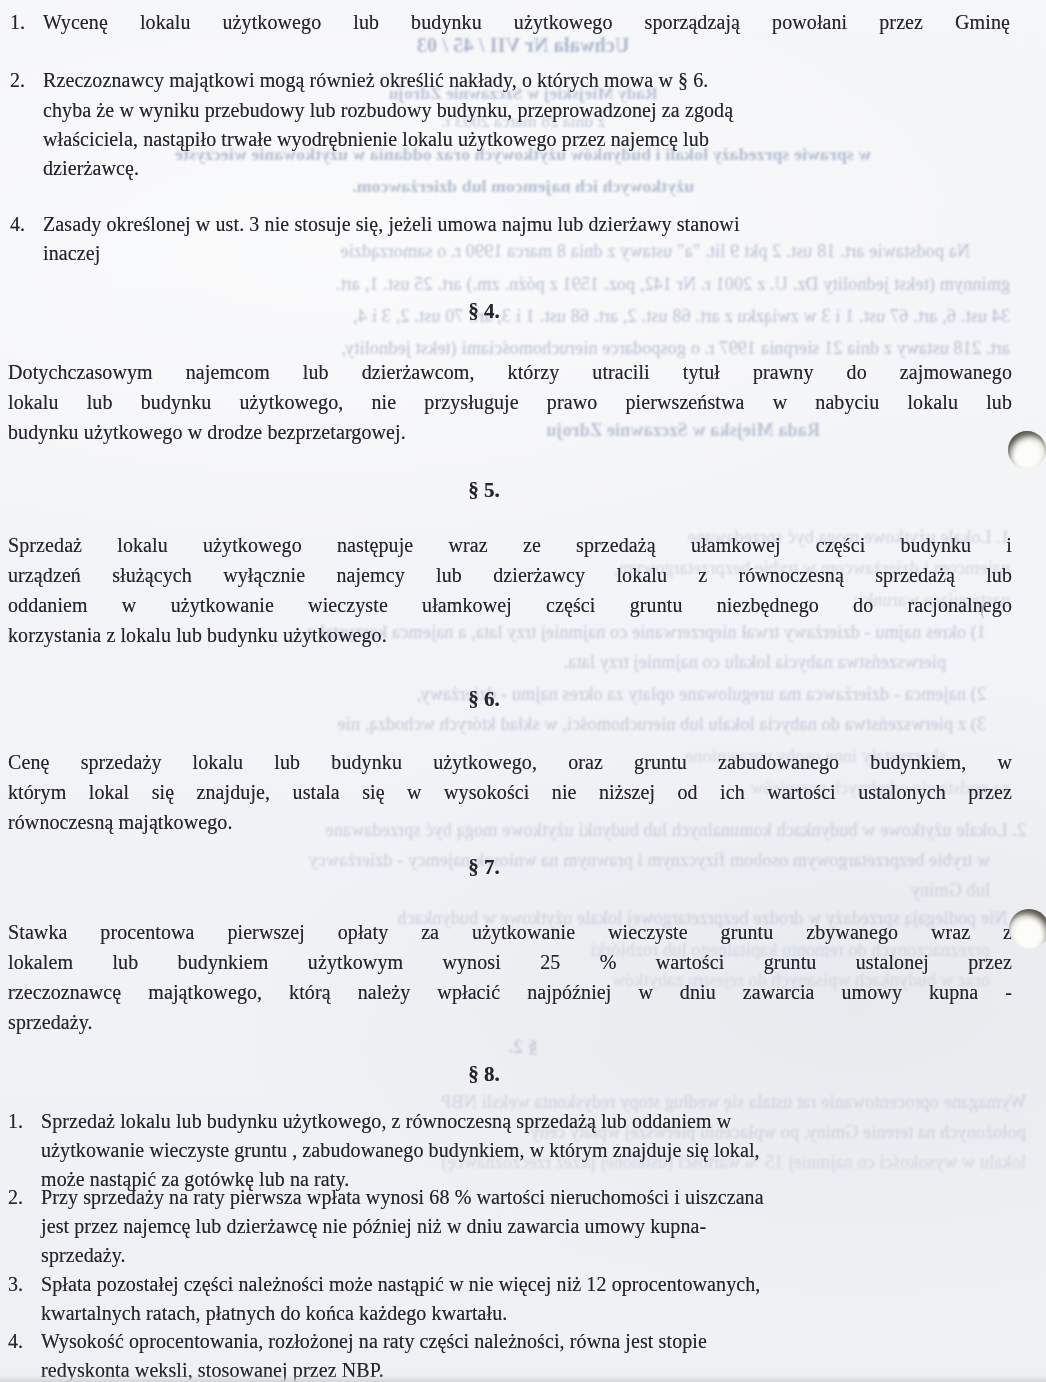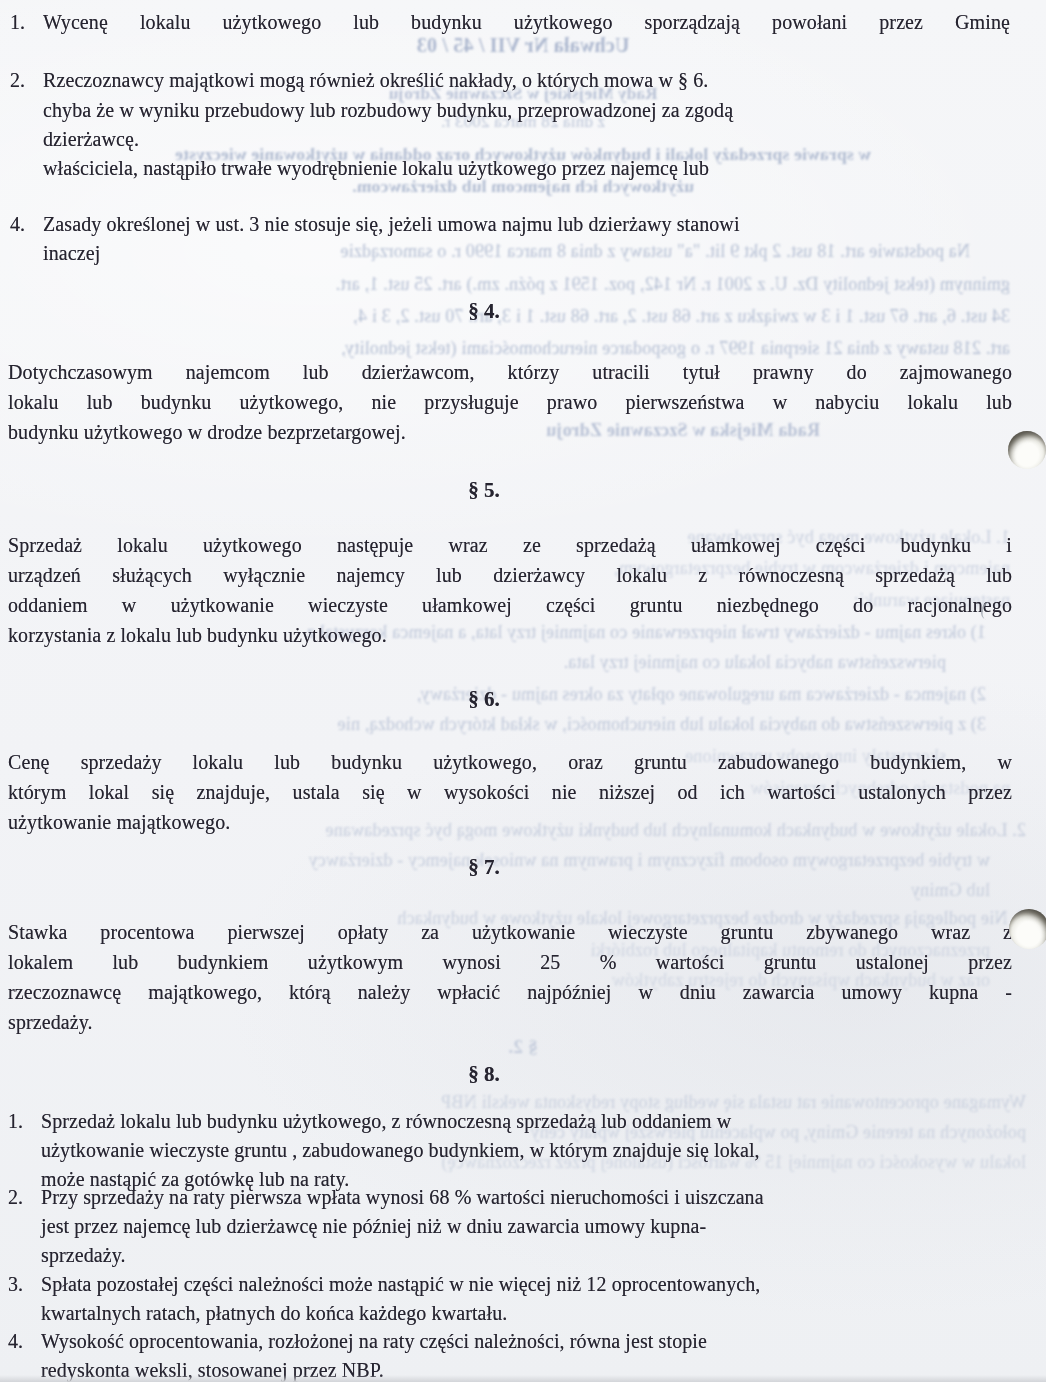--- a/index.html
+++ b/index.html
@@ -89,22 +89,22 @@
     <div class="block tl" style="top:8px">
       <div class="ln j"><span class="num">1.</span><span>Wycenę lokalu użytkowego lub budynku użytkowego sporządzają powołani przez Gminę</span></div>
     </div>
 
     <div class="block tl" style="top:66px">
       <div class="ln"><span class="num">2.</span><span>Rzeczoznawcy majątkowi mogą również określić nakłady, o których mowa w § 6.</span></div>
     </div>
 
     <div class="block tl" style="top:96px">
       <div class="ln ind">chyba że w wyniku przebudowy lub rozbudowy budynku, przeprowadzonej za zgodą</div>
+      <div class="ln ind">właściciela, nastąpiło trwałe wyodrębnienie lokalu użytkowego przez najemcę lub</div>
       <div class="ln ind">dzierżawcę.</div>
-      <div class="ln ind">właściciela, nastąpiło trwałe wyodrębnienie lokalu użytkowego przez najemcę lub</div>
     </div>
 
     <div class="block tl" style="top:210px">
       <div class="ln"><span class="num">4.</span><span>Zasady określonej w ust. 3 nie stosuje się, jeżeli umowa najmu lub dzierżawy stanowi</span></div>
       <div class="ln ind">inaczej</div>
     </div>
 
     <div class="heading" style="top:298px">§ 4.</div>
     <div class="block" style="top:357px">
       <div class="ln p j">Dotychczasowym najemcom lub dzierżawcom, którzy utracili tytuł prawny do zajmowanego</div>
@@ -117,21 +117,21 @@
       <div class="ln p j">Sprzedaż lokalu użytkowego następuje wraz ze sprzedażą ułamkowej części budynku i</div>
       <div class="ln p j">urządzeń służących wyłącznie najemcy lub dzierżawcy lokalu z równoczesną sprzedażą lub</div>
       <div class="ln p j">oddaniem w użytkowanie wieczyste ułamkowej części gruntu niezbędnego do racjonalnego</div>
       <div class="ln p">korzystania z lokalu lub budynku użytkowego.</div>
     </div>
 
     <div class="heading" style="top:686px">§ 6.</div>
     <div class="block" style="top:747px">
       <div class="ln p j">Cenę sprzedaży lokalu lub budynku użytkowego, oraz gruntu zabudowanego budynkiem, w</div>
       <div class="ln p j">którym lokal się znajduje, ustala się w wysokości nie niższej od ich wartości ustalonych przez</div>
-      <div class="ln p">użytkowanie majątkowego.</div>
+      <div class="ln p">równoczesną majątkowego.</div>
     </div>
 
     <div class="heading" style="top:854px">§ 7.</div>
     <div class="block" style="top:917px">
       <div class="ln p j">Stawka procentowa pierwszej opłaty za użytkowanie wieczyste gruntu zbywanego wraz z</div>
       <div class="ln p j">lokalem lub budynkiem użytkowym wynosi 25 % wartości gruntu ustalonej przez</div>
       <div class="ln p j">rzeczoznawcę majątkowego, którą należy wpłacić najpóźniej w dniu zawarcia umowy kupna -</div>
       <div class="ln p">sprzedaży.</div>
     </div>
 

